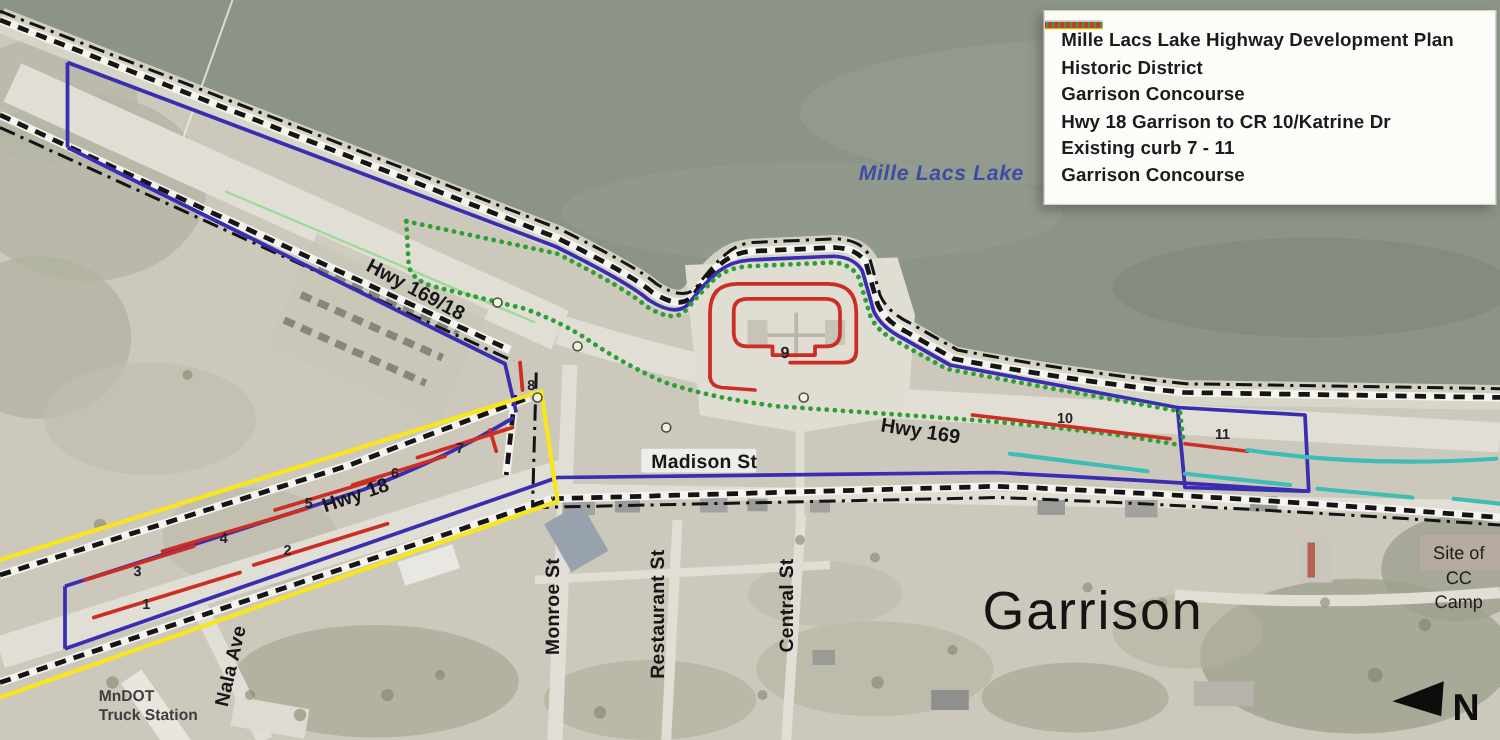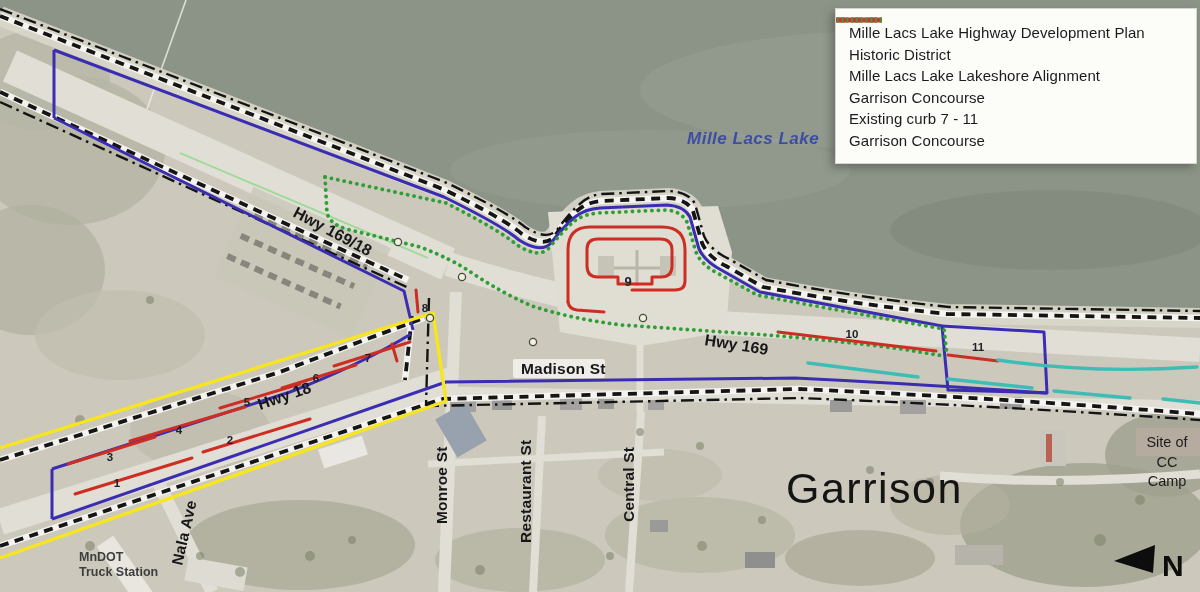--- a/index.html
+++ b/index.html
@@ -4,21 +4,21 @@
 <style>
   html,body{margin:0;padding:0;background:#888;}
   .stage{position:relative;width:1200px;height:592px;overflow:hidden;
          font-family:"Liberation Sans",sans-serif;background:#ccc9bc;}
   .stage svg{position:absolute;left:0;top:0;}
   
   .legend{position:absolute;left:835px;top:8px;width:362px;box-sizing:border-box;
           background:#fcfcf9;border:1px solid #d6d6d0;
           box-shadow:-4px 4px 8px rgba(50,50,50,.38);
           padding:13px 8px 12px 13px;font-size:15px;color:#1b1b1e;}
-  .lrow{display:flex;align-items:center;gap:10px;line-height:21.5px;}
+  .lrow{display:flex;align-items:center;gap:10px;line-height:21.5px;font-weight:bold;}
   .lswatch{flex:0 0 46px;margin-top:6px;}
   .llabel{flex:1;letter-spacing:.1px;}
   
   text{font-family:"Liberation Sans",sans-serif;}
   .street{font-size:15.5px;font-weight:700;fill:#17171a;letter-spacing:.2px;}
   .hwy{font-size:16px;font-weight:700;fill:#17171a;}
   .num{font-size:11.5px;font-weight:700;fill:#222226;text-anchor:middle;}
   .num9{font-size:13px;}
   .lake-lbl{font-size:17px;font-weight:700;font-style:italic;fill:#3d4da3;letter-spacing:.5px;}
   .town{font-size:43px;font-weight:400;fill:#141414;letter-spacing:1.5px;}
@@ -250,29 +250,30 @@
 
   <div class="legend">
     <div class="lrow">
       <svg class="lswatch" width="46" height="10">
         <line x1="0" y1="5" x2="46" y2="5" stroke="#151515" stroke-width="4.5" stroke-dasharray="9 7"></line>
       </svg>
       <span class="llabel">Mille Lacs Lake Highway Development Plan Historic District</span>
     </div>
     <div class="lrow">
       <svg class="lswatch" width="46" height="10">
-        <line x1="0" y1="5" x2="46" y2="5" stroke="#141414" stroke-width="2.6" stroke-dasharray="12 6 3 6"></line>
-      </svg>
-      <span class="llabel">Mille Lacs Lake Lakeshore Alignment</span>
-    </div>
-    <div class="lrow">
-      <svg class="lswatch" width="46" height="10">
         <line x1="1" y1="5" x2="46" y2="5" stroke="#3aa23f" stroke-width="5" stroke-dasharray="1.6 3.2"></line>
       </svg>
       <span class="llabel">Garrison Concourse</span>
+    </div>
+    <div class="lrow">
+      <svg class="lswatch" width="46" height="10">
+        <line x1="0" y1="2" x2="46" y2="2" stroke="#c9c6b8" stroke-width="1.5"></line>
+        <line x1="0" y1="6" x2="46" y2="6" stroke="#f3e426" stroke-width="5"></line>
+      </svg>
+      <span class="llabel">Hwy 18 Garrison to CR 10/Katrine Dr</span>
     </div>
     <div class="lrow">
       <svg class="lswatch" width="46" height="10">
         <line x1="1" y1="5" x2="45" y2="5" stroke="#c43a31" stroke-width="5" stroke-linecap="round"></line>
       </svg>
       <span class="llabel">Existing curb 7 - 11</span>
     </div>
     <div class="lrow">
       <svg class="lswatch" width="46" height="10">
         <line x1="1" y1="5" x2="46" y2="5" stroke="#3aa23f" stroke-width="5" stroke-dasharray="1.6 3.2"></line>

